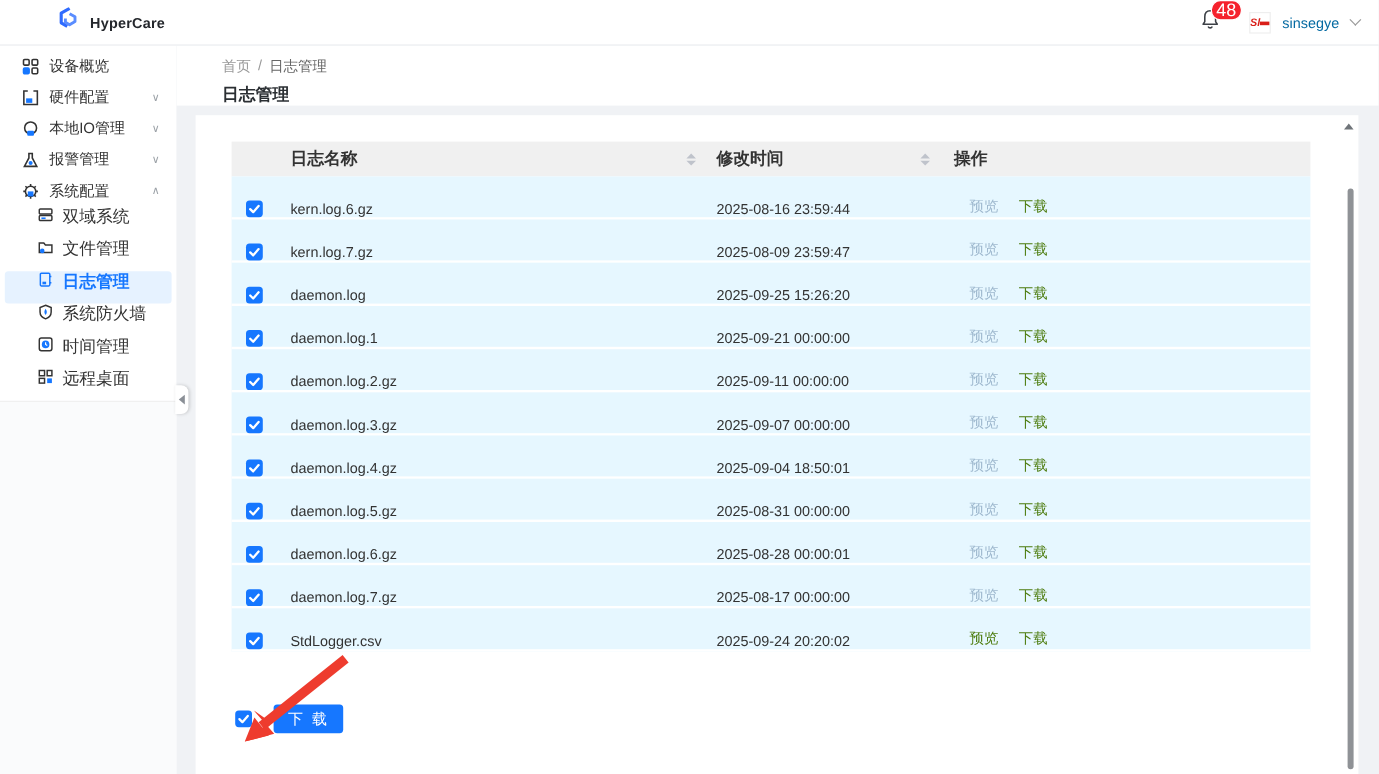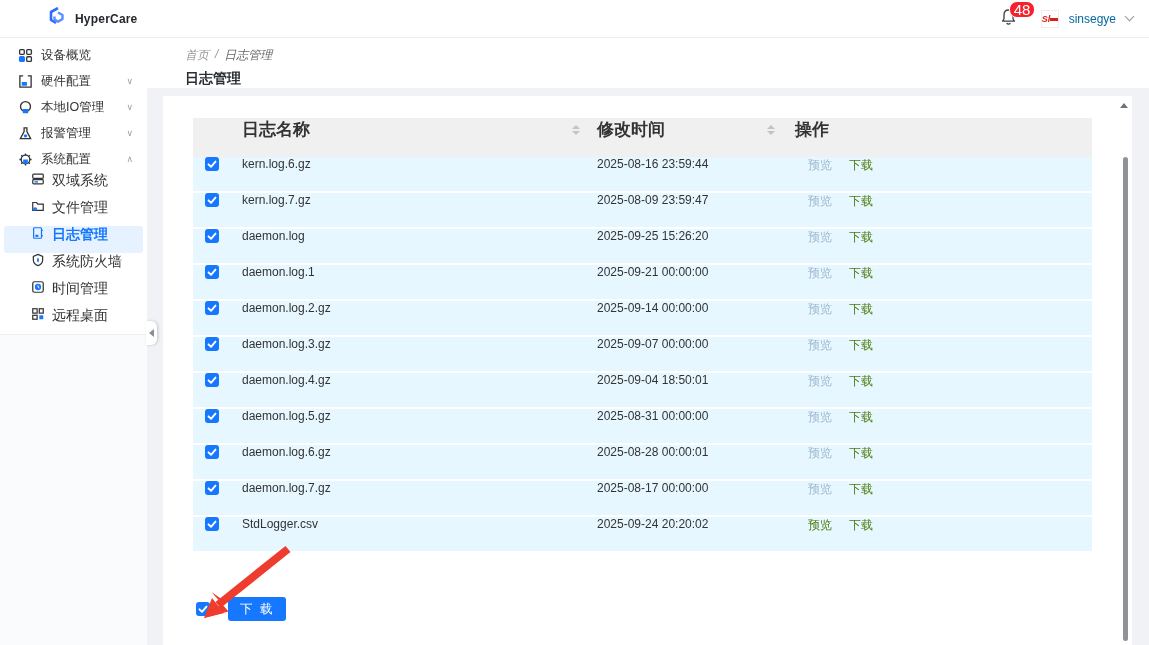--- a/index.html
+++ b/index.html
@@ -41,46 +41,46 @@
   .sidebar-lower { flex:1; background:#fafbfc; border-top:1px solid #f0f0f0; }
   .collapse-handle { position:absolute; left:146px; top:283px; width:11px; height:24px;
     background:#fff; border-radius:0 6px 6px 0; box-shadow:1px 0 3px rgba(0,0,0,.18);
     display:flex; align-items:center; justify-content:center; cursor:pointer; z-index:6; }
   .collapse-tri { width:0; height:0; border-top:4px solid transparent; border-bottom:4px solid transparent;
     border-right:5px solid #8a8f96; }
 
   
   .main { flex:1; display:flex; flex-direction:column; background:#f0f2f5; overflow:hidden; }
   .page-header { background:#fff; height:50px; padding:9px 24px 0 38px; }
-  .breadcrumb { font-size:12px; color:#999; display:flex; gap:6px;font-style:italic; }
+  .breadcrumb { font-size:12px; color:#999; display:flex; gap:6px; }
   .breadcrumb .bc-home { cursor:pointer; }
   .breadcrumb .bc-cur { color:#666; }
   .page-title { font-size:14px; font-weight:bold; color:#2b2f33; margin-top:6px; }
 
   .card { background:#fff; margin:8px 17px 0 16px; flex:1; position:relative;
     padding:22px 40px 0 30px; }
 
   
   .tbl { width:899px; font-size:12px; }
-  .thead { display:flex; background:#f0f0f0; height:39px; align-items:flex-start;
-    font-weight:bold; color:#333; font-size:17px; }
+  .thead { display:flex; background:#f0f0f0; height:29px; align-items:center;
+    font-weight:bold; color:#333; font-size:14px; }
   .col-check { width:37px; display:flex; justify-content:center; align-items:center; }
   .col-name { width:357px; }
   .col-time { width:198px; }
   .col-op { flex:1; }
   .th-inner { display:flex; align-items:center; justify-content:space-between; padding:0 7px 0 12px; cursor:pointer; }
   .th-inner2 { display:flex; align-items:center; justify-content:space-between; padding:0 10px; cursor:pointer; }
   .th-op { padding-left:10px; }
   .sorter { display:flex; flex-direction:column; gap:2px; }
   .car-up { width:0; height:0; border-left:4px solid transparent; border-right:4px solid transparent;
     border-bottom:4px solid #bfc3cb; }
   .car-dn { width:0; height:0; border-left:4px solid transparent; border-right:4px solid transparent;
     border-top:4px solid #bfc3cb; }
 
-  .trow { display:flex; align-items:flex-start; height:36px; background:#e6f7ff;
+  .trow { display:flex; align-items:flex-end; height:36px; background:#e6f7ff;
     border-bottom:2px solid #fff; color:#333; }
   .cell-name { padding-left:12px; }
   .cell-time { padding-left:10px; }
   .cell-op { padding-left:23px; display:flex; gap:17px; }
   .lnk { color:#4d7c0f; cursor:pointer; text-decoration:none; }
   .lnk.disabled { color:#9fb9cf; cursor:default; }
 
   .checkbox { width:14px; height:14px; background:#1677ff; border-radius:3px;
     display:flex; align-items:center; justify-content:center; cursor:pointer; }
 
@@ -347,21 +347,21 @@
             </div>
             <div class="trow">
               <div class="col-check">
                 <span class="checkbox">
                   <svg width="12" height="12" viewBox="0 0 12 12">
                     <polyline points="2.5,6.3 5,8.8 9.5,3.6" stroke="#fff" stroke-width="1.9" fill="none" stroke-linecap="round" stroke-linejoin="round"></polyline>
                   </svg>
                 </span>
               </div>
               <div class="col-name cell-name">daemon.log.2.gz</div>
-              <div class="col-time cell-time">2025-09-14 00:00:00</div>
+              <div class="col-time cell-time">2025-09-11 00:00:00</div>
               <div class="col-op cell-op">
                 <a class="lnk disabled">预览</a>
                 <a class="lnk">下载</a>
               </div>
             </div>
             <div class="trow">
               <div class="col-check">
                 <span class="checkbox">
                   <svg width="12" height="12" viewBox="0 0 12 12">
                     <polyline points="2.5,6.3 5,8.8 9.5,3.6" stroke="#fff" stroke-width="1.9" fill="none" stroke-linecap="round" stroke-linejoin="round"></polyline>

